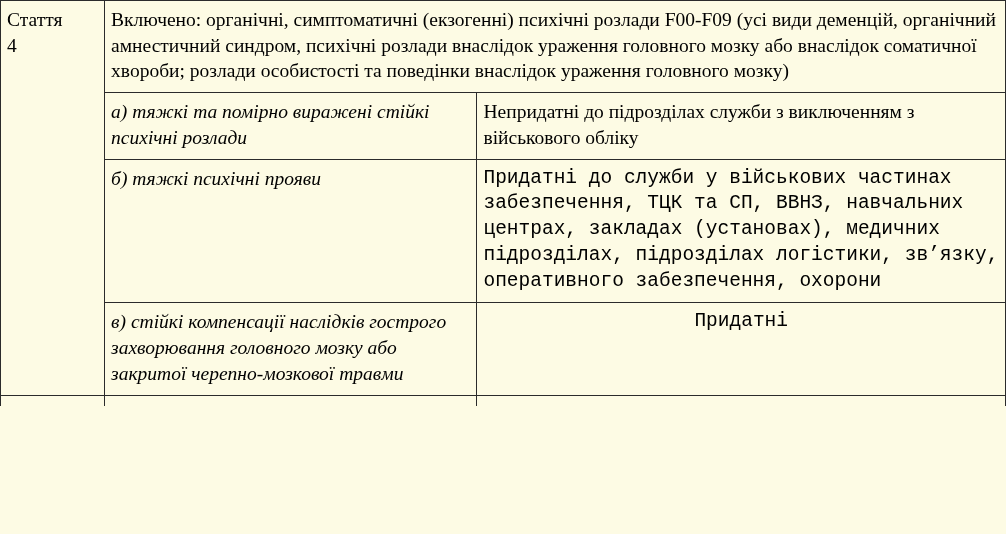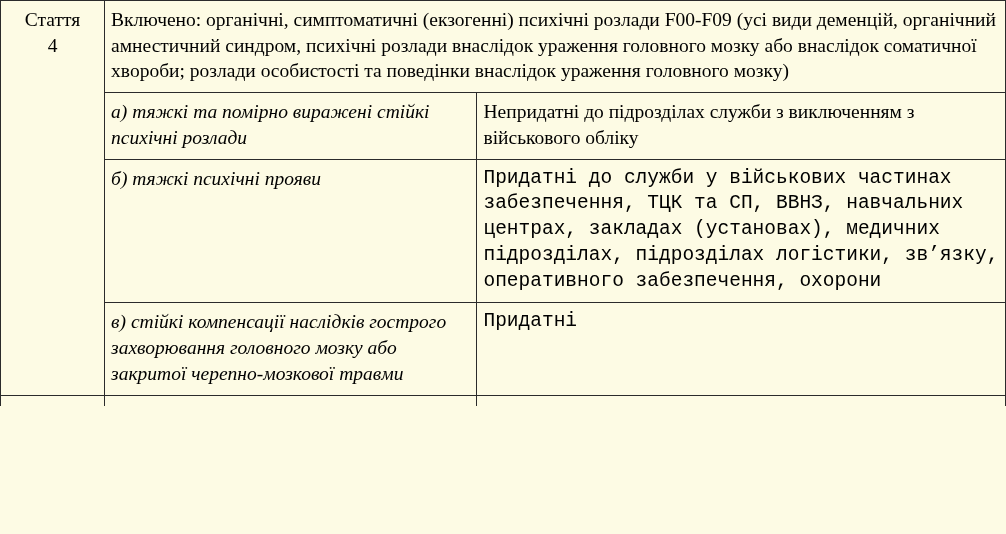--- a/index.html
+++ b/index.html
@@ -22,37 +22,37 @@
   }
   .doc-table td {
     border: 1px solid #2b2b2b;
     vertical-align: top;
     padding: 6px 6px 8px 6px;
     font-size: 19.5px;
     line-height: 1.32;
   }
   .col-article {
     width: 104px;
-    text-align: center;
+    text-align: left;
   }
   .col-condition {
     width: 372px;
     font-style: italic;
   }
   .col-verdict {
     width: 528px;
   }
   .cell-header {
     padding-top: 8px;
   }
   .article-num {
     display: block;
   }
   .center {
-    text-align: left;
+    text-align: center;
   }
   .row-spacer td {
     height: 10px;
     padding: 0;
     border-top: 1px solid #2b2b2b;
     border-bottom: none;
   }
   .verdict-pad {
     padding-top: 6px;
     font-family: Liberation Mono, monospace;

